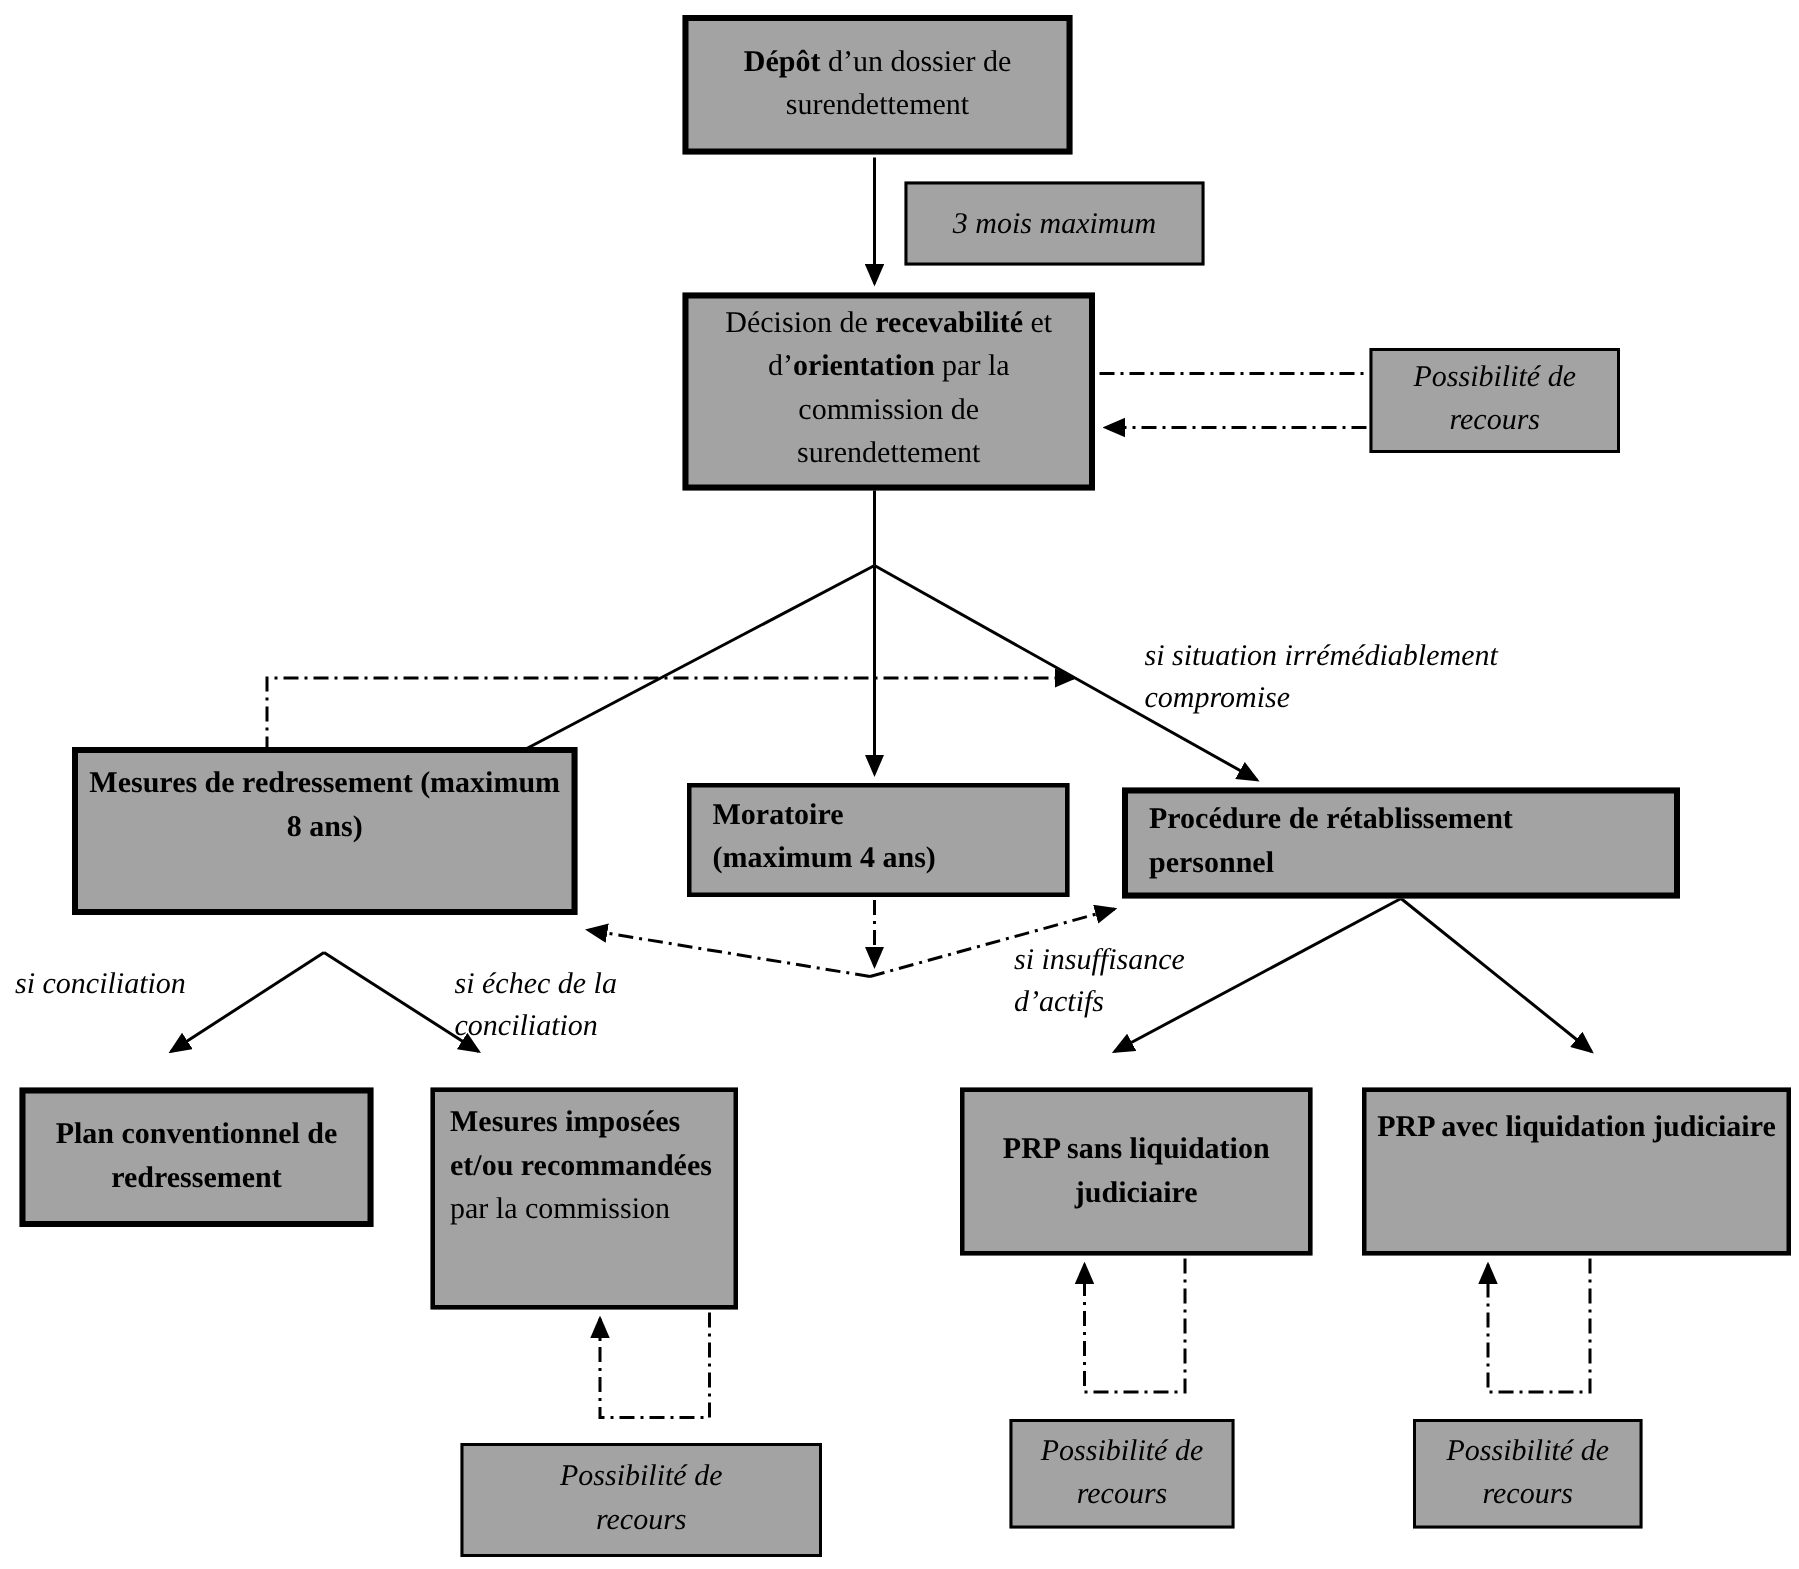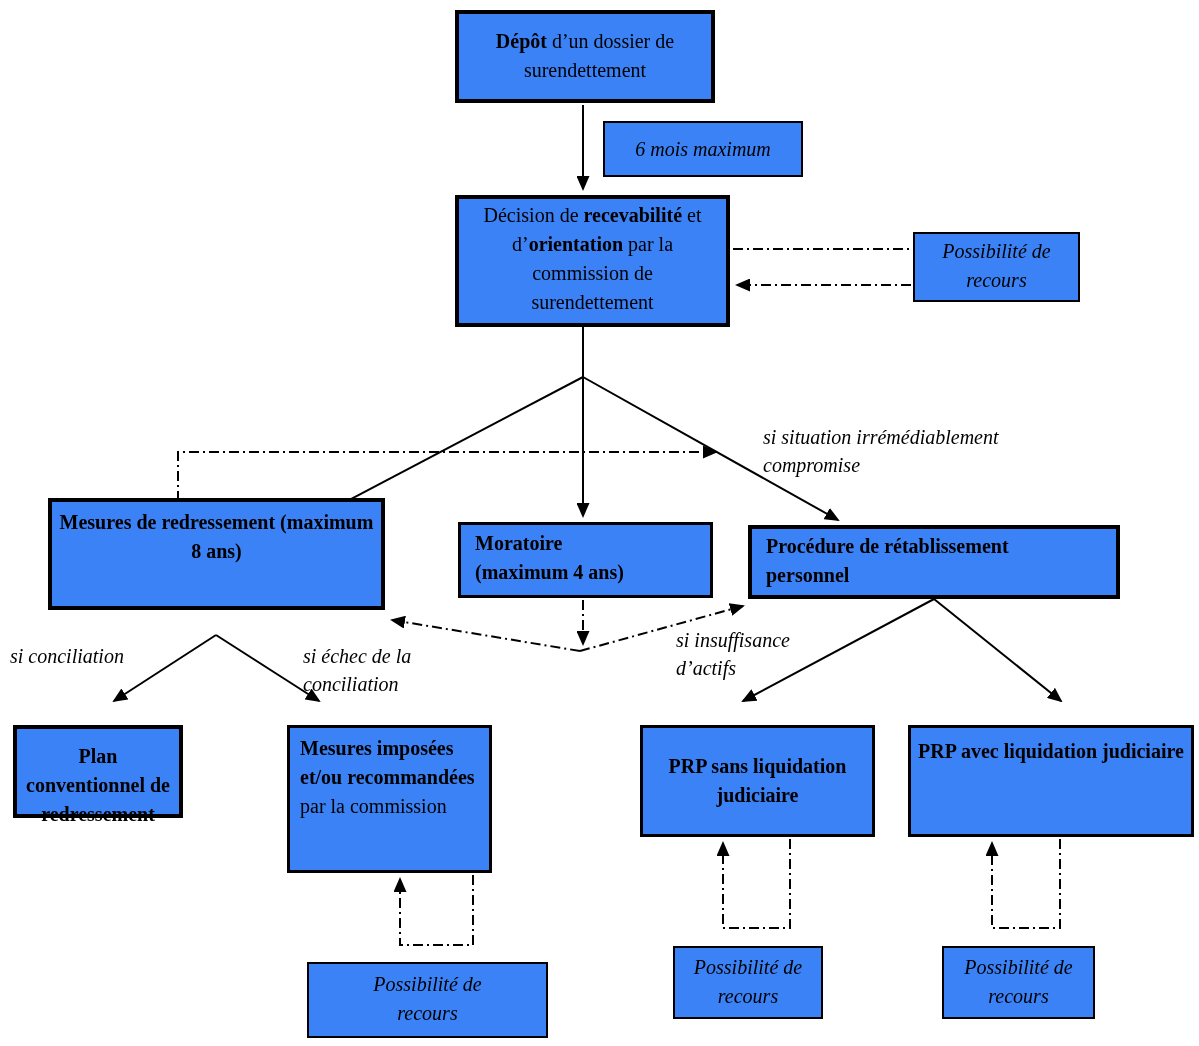--- a/index.html
+++ b/index.html
@@ -6,21 +6,21 @@
   #canvas{
     position:relative;
     width:1199px;height:1046px;
     background:#ffffff;
     font-family:"Liberation Serif","DejaVu Serif",serif;
     color:#000;
     overflow:hidden;
   }
   .box{
     position:absolute;
-    background:#3b82f6;
+    background:#a3a3a3;
     border:3px solid #000;
     box-sizing:border-box;
     font-size:20px;
     line-height:29px;
   }
   .b4{border-width:4px;}
   .b3{border-width:3px;}
   .b2{border-width:2px;}
   .center{text-align:center;}
   .bold{font-weight:bold;}
@@ -66,21 +66,21 @@
     <path class="edge dashdot" d="M473,875 L473,945 L400,945 L400,879" marker-end="url(#ah)"></path>
     <path class="edge dashdot" d="M790,839 L790,928 L723,928 L723,843" marker-end="url(#ah)"></path>
     <path class="edge dashdot" d="M1060,839 L1060,928 L992,928 L992,843" marker-end="url(#ah)"></path>
   </svg>
 
   <div class="box b4 center" style="left:455px;top:10px;width:260px;height:93px;padding:13px 4px 0;">
     <span class="bold">Dépôt</span><span> d’un dossier de surendettement</span>
   </div>
 
   <div class="box b2 center italic" style="left:603px;top:121px;width:200px;height:56px;padding:12px 4px 0;">
-    <span>6 mois maximum</span>
+    <span>3 mois maximum</span>
   </div>
 
   <div class="box b4 center" style="left:455px;top:195px;width:275px;height:132px;padding:2px 10px 0;">
     <span>Décision de </span><span class="bold">recevabilité</span><span> et d’</span><span class="bold">orientation</span><span> par la commission de surendettement</span>
   </div>
 
   <div class="box b2 center italic" style="left:913px;top:232px;width:167px;height:70px;padding:3px 4px 0;">
     <div>Possibilité de</div>
     <div>recours</div>
   </div>
@@ -92,21 +92,21 @@
   <div class="box b3 bold" style="left:458px;top:522px;width:255px;height:76px;padding:4px 0 0 14px;">
     <div>Moratoire</div>
     <div>(maximum 4 ans)</div>
   </div>
 
   <div class="box b4 bold" style="left:748px;top:525px;width:372px;height:74px;padding:3px 0 0 14px;">
     <div>Procédure de rétablissement</div>
     <div>personnel</div>
   </div>
 
-  <div class="box b4 center bold" style="left:13px;top:725px;width:170px;height:93px;padding:13px 4px 0;">
+  <div class="box b4 center bold" style="left:13px;top:725px;width:236px;height:93px;padding:13px 4px 0;">
     <span>Plan conventionnel de redressement</span>
   </div>
 
   <div class="box b3" style="left:287px;top:725px;width:205px;height:148px;padding:6px 4px 0 10px;font-family:Liberation Serif, serif;">
     <span class="bold">Mesures imposées et/ou recommandées</span><span> par la commission</span>
   </div>
 
   <div class="box b3 center bold" style="left:640px;top:725px;width:235px;height:112px;padding:24px 6px 0;">
     <span>PRP sans liquidation judiciaire</span>
   </div>

